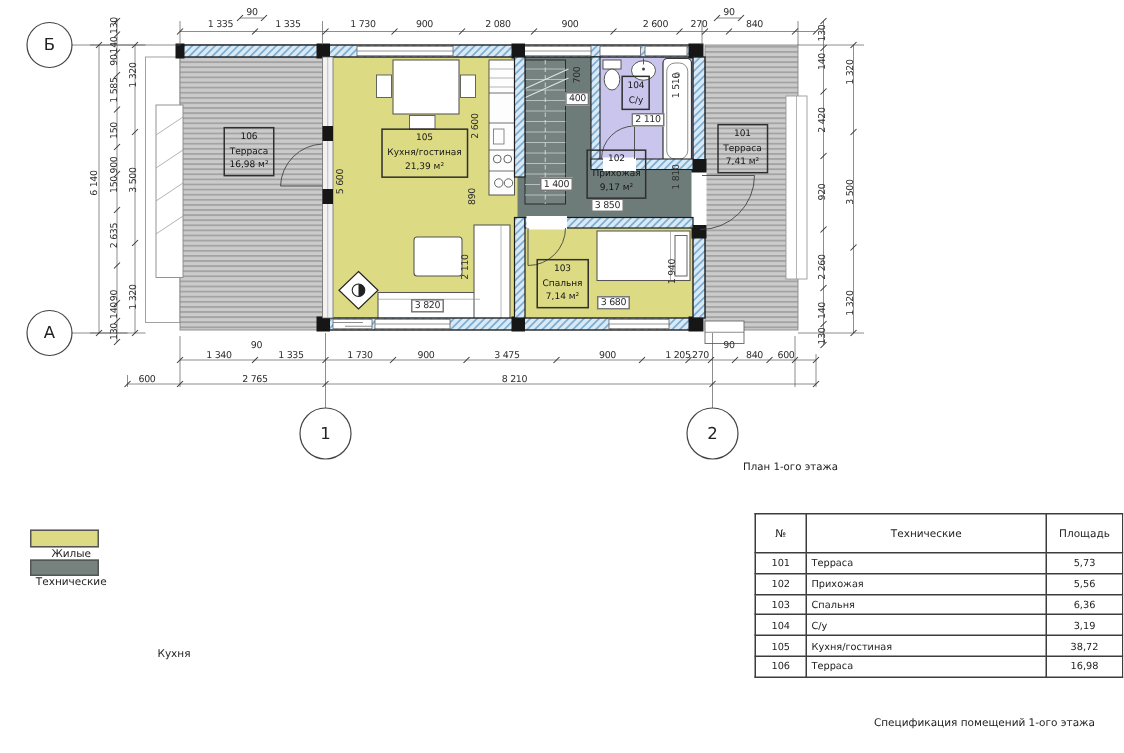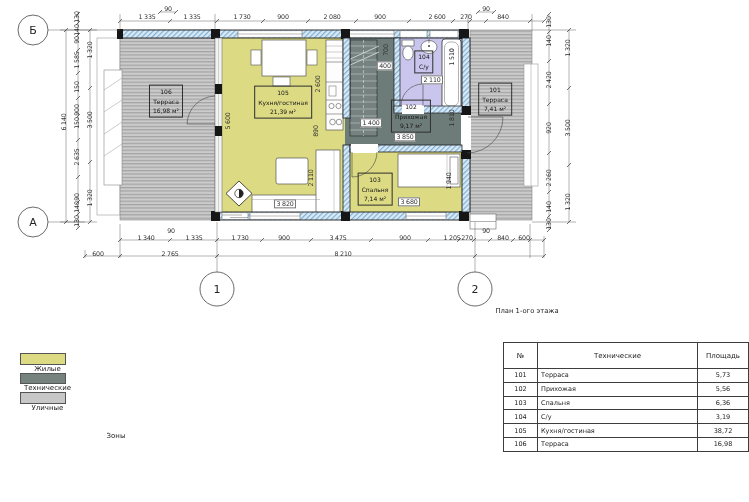--- a/index.html
+++ b/index.html
@@ -386,26 +386,22 @@
 
   <div id="legend">
       <div class="legend-row">
         <span class="swatch" style="background: rgb(220, 218, 131);"></span>
         <span class="legend-label">Жилые</span>
       </div>
       <div class="legend-row">
         <span class="swatch" style="background: rgb(118, 130, 126);"></span>
         <span class="legend-label">Технические</span>
       </div>
-      <div class="legend-row">
-        <span class="swatch" style="background: rgb(199, 199, 199);"></span>
-        <span class="legend-label">Уличные</span>
-      </div>
     </div>
-  <span id="legend-title">Зоны</span>
+  <span id="legend-title">Кухня</span>
 
   <div id="spec-wrap">
     <table class="spec">
       <thead>
           <tr>
             <th style="width: 27px;">№</th>
             <th style="width: 153px;">Технические</th>
             <th style="width: 44px;">Площадь</th>
           </tr>
         </thead>
@@ -436,14 +432,15 @@
             <td class="c2">38,72</td>
           </tr>
           <tr>
             <td class="c0">106</td>
             <td class="c1">Терраса</td>
             <td class="c2">16,98</td>
           </tr>
         </tbody>
     </table>
   </div>
+  <span id="table-caption">Спецификация помещений 1-ого этажа</span>
 
 </div>
 
 </body></html>

